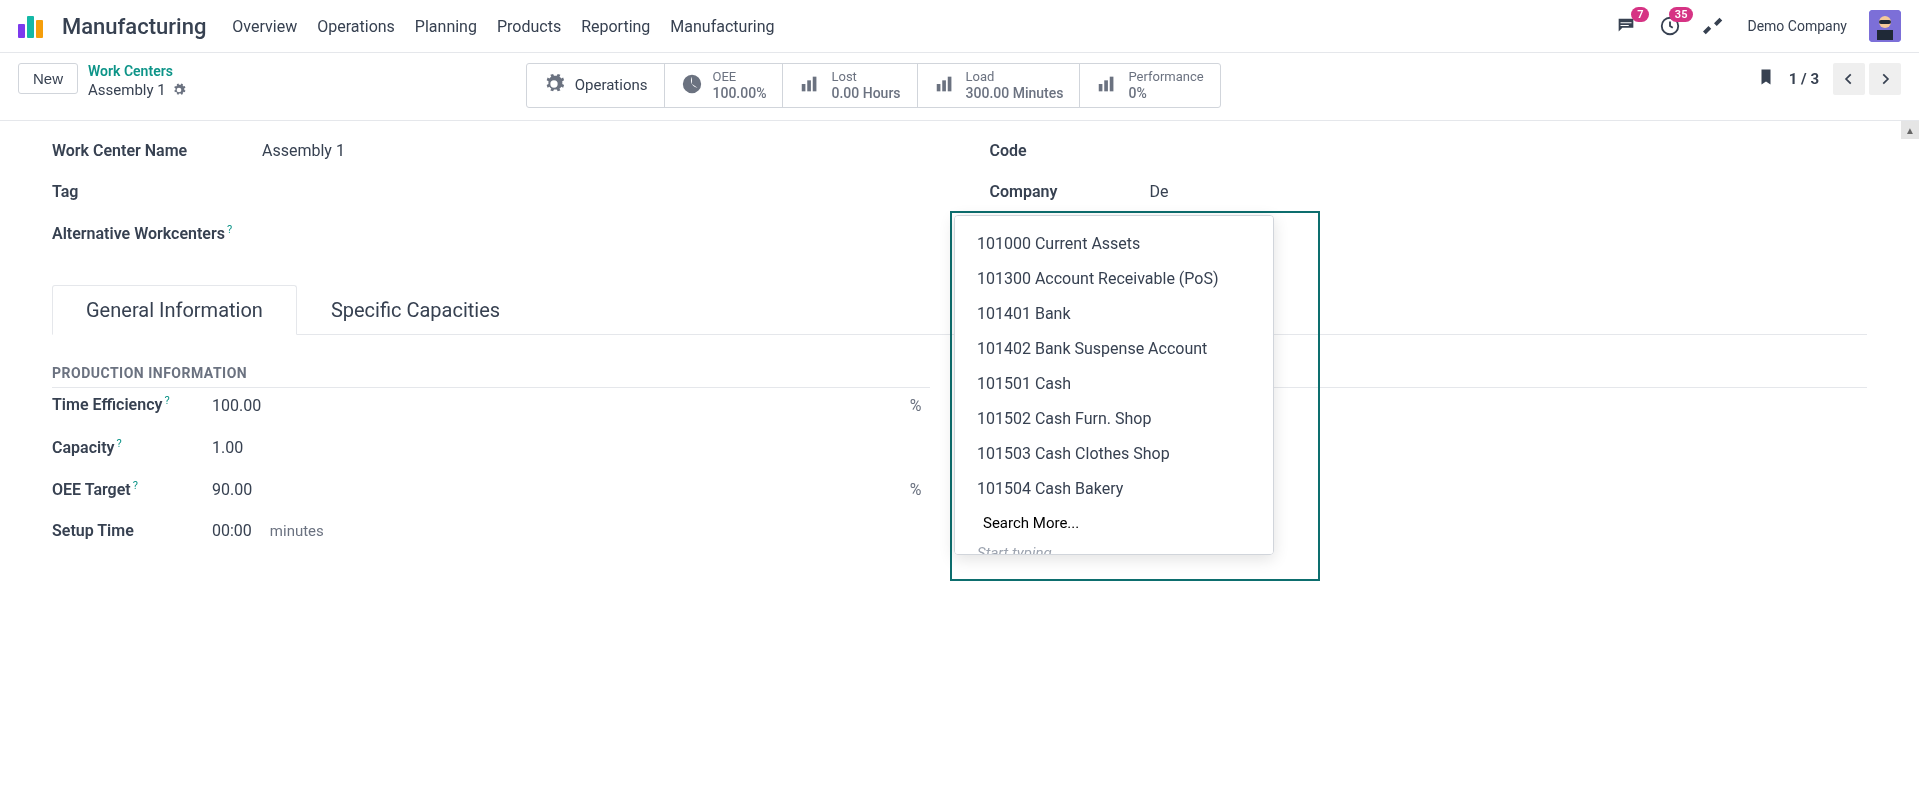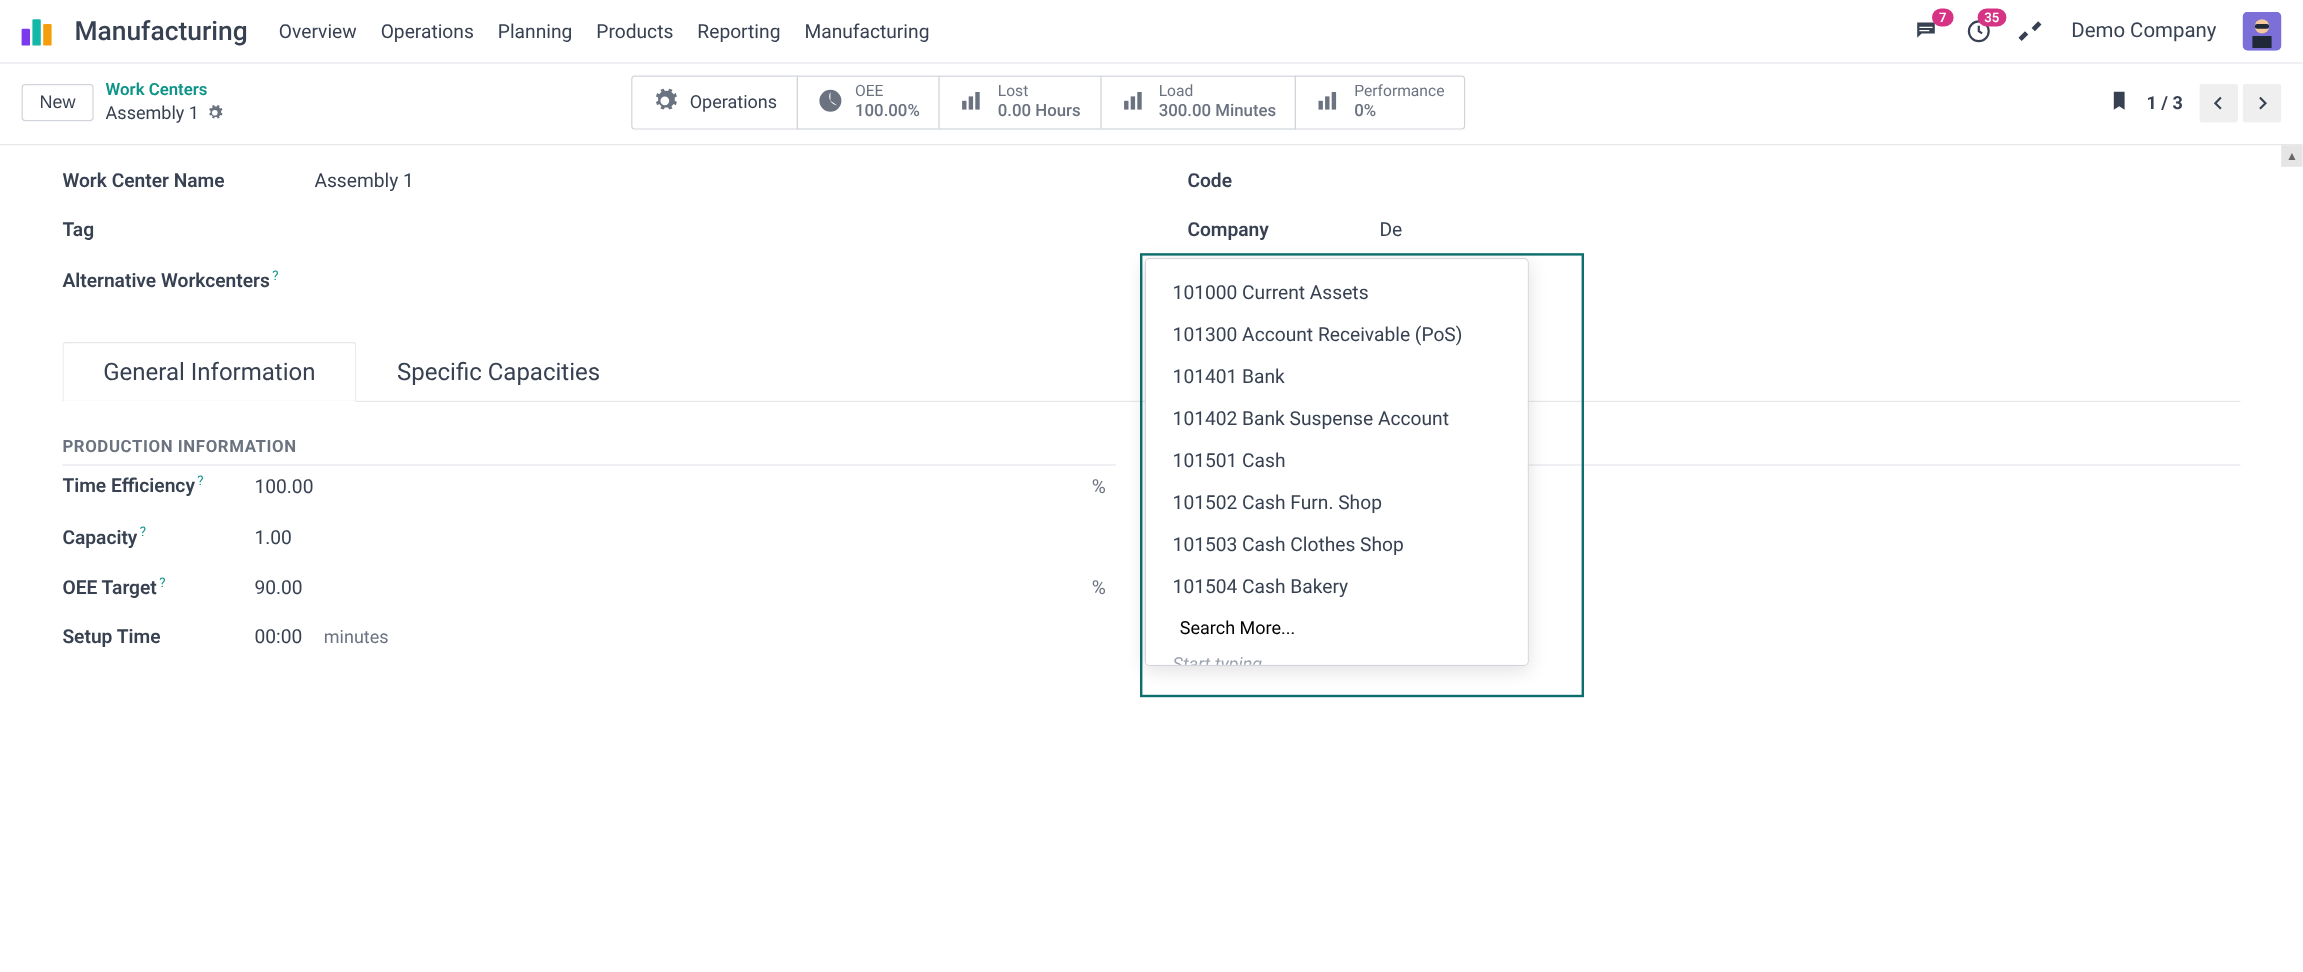--- a/index.html
+++ b/index.html
@@ -33,29 +33,29 @@
 .nav-links { display: flex; gap: 20px; }
 .nav-links a { color: #374151; font-size: 16px; text-decoration: none; cursor: pointer; }
 
 .nav-right { margin-left: auto; display: flex; align-items: center; gap: 22px; }
 .icon-btn { position: relative; cursor: pointer; display: inline-flex; }
 .badge-count {
   position: absolute; top: -8px; right: -12px;
   background: #d63384; color: #fff; font-size: 11px; font-weight: 600;
   border-radius: 10px; padding: 1px 6px; min-width: 16px; text-align: center;
 }
-.company-name { font-size: 17px; color: #374151; }
+.company-name { font-size: 14px; color: #374151; }
 .avatar {
   width: 32px; height: 32px; border-radius: 4px; background: #6366f1;
   display: inline-flex; align-items: center; justify-content: center; overflow: hidden;
 }
 
 
 .control-bar {
-  display: flex; align-items: center; padding: 10px 18px 12px 18px;
+  display: flex; align-items: flex-start; padding: 10px 18px 12px 18px;
   border-bottom: 1px solid #e5e7eb;
 }
 .new-btn {
   border: 1px solid #d1d5db; background: #fff; padding: 6px 14px; font-size: 15px;
   border-radius: 3px; cursor: pointer; color: #374151;
 }
 .breadcrumb { margin-left: 10px; display: flex; flex-direction: column; line-height: 1.25; }
 .breadcrumb .crumb-link { color: #0d9488; font-weight: 600; font-size: 14px; cursor: pointer; }
 .breadcrumb .crumb-current { color: #374151; font-size: 15px; display: flex; align-items: center; gap: 6px; }
 

